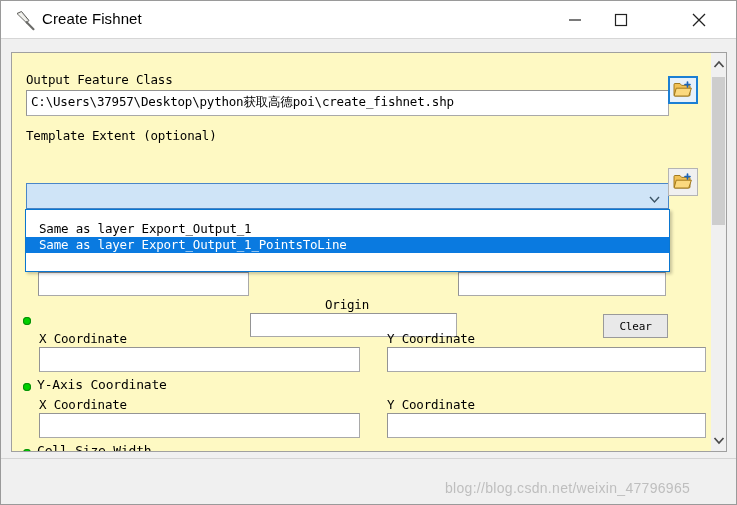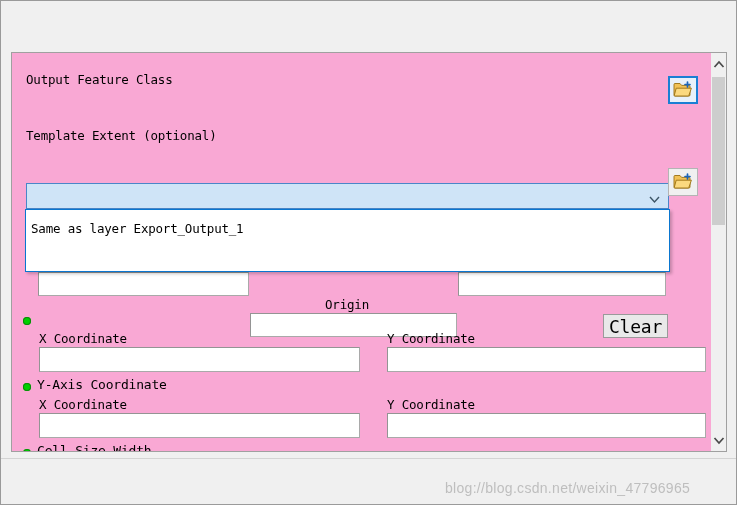--- a/index.html
+++ b/index.html
@@ -49,21 +49,21 @@
   .body-area {
     position: absolute; left: 0; top: 38px;
     width: 735px; height: 465px;
     background: #f0f0f0;
   }
 
   
   .panel {
     position: absolute; left: 10px; top: 13px;
     width: 715px; height: 400px;
-    background: #f9a8d4;
+    background: #fef9c3;
     border: 1px solid #a0a0a0;
     border-right: none;
     overflow: hidden;
   }
   .panel-inner {
     position: absolute; left: 0; top: 0;
     width: 696px; height: 400px;
   }
 
   .lbl {
@@ -120,21 +120,21 @@
     left: 14px; top: 157px;
     width: 645px; height: 63px;
     background: #ffffff;
     border: 1px solid #0a76d0;
     box-shadow: 2px 2px 3px rgba(0,0,0,0.22);
     padding-top: 11px;
   }
   .dl-item {
     height: 16px;
     line-height: 16px;
-    padding-left: 5px;
+    padding-left: 13px;
     font-family: "DejaVu Sans Mono", monospace;
     font-size: 12.5px;
     color: #000;
     white-space: nowrap;
     letter-spacing: -0.2px;
   }
   .dl-item.sel {
     background: #0a7ae0;
     color: #ffffff;
   }
@@ -143,21 +143,21 @@
   .btn {
     position: absolute;
     background: #e9e9e9;
     border: 1px solid #9a9a9a;
     color: #000;
     display: flex; align-items: center; justify-content: center;
     cursor: default;
   }
   .btn.mono {
     font-family: "DejaVu Sans Mono", monospace;
-    font-size: 18px;
+    font-size: 11px;
     letter-spacing: -0.2px;
   }
   .btn.sans {
     font-family: "Liberation Sans", sans-serif;
     font-size: 13px;
   }
 
   
   .folderbtn {
     position: absolute;
@@ -209,27 +209,54 @@
     white-space: nowrap;
     letter-spacing: 0.3px;
     pointer-events: none;
   }
 </style>
 </head>
 <body>
 
 <div id="app">
 
+  <div class="titlebar">
+    <span class="title-icon">
+      <svg width="22" height="22" viewBox="0 0 22 22">
+        <path d="M3 4.5 L7.5 2.5 L15 11.5 L12.5 13.8 Z" fill="#d8d8d4" stroke="#5b5b58" stroke-width="1"></path>
+        <path d="M4.2 4.9 L7.2 3.6 L13.6 11.4 L12.2 12.7 Z" fill="#f2f2ee"></path>
+        <path d="M12.6 13.2 L19.5 20.2" stroke="#6b6b68" stroke-width="2.1" stroke-linecap="round"></path>
+      </svg>
+    </span>
+    <span class="title-text">Create Fishnet</span>
+
+    <span class="wbtn wbtn-min">
+      <svg width="16" height="16" viewBox="0 0 16 16">
+          <path d="M2 8 H14" stroke="#222" stroke-width="1.2"></path>
+        </svg>
+    </span>
+    <span class="wbtn wbtn-max">
+      <svg width="16" height="16" viewBox="0 0 16 16">
+          <rect x="2.5" y="2.5" width="11" height="11" fill="none" stroke="#222" stroke-width="1.2"></rect>
+        </svg>
+    </span>
+    <span class="wbtn wbtn-close">
+      <svg width="18" height="18" viewBox="0 0 18 18">
+          <path d="M3 3 L15 15 M15 3 L3 15" stroke="#222" stroke-width="1.3"></path>
+        </svg>
+    </span>
+  </div>
 
   <div class="body-area">
 
     <div class="panel">
       <div class="panel-inner">
 
         <div class="lbl" style="left:14px; top:19px;">Output Feature Class</div>
+        <div class="tbox" style="left:14px; top:37px; width:643px; height:26px;">C:\Users\37957\Desktop\python获取高德poi\create_fishnet.shp</div>
 
         <div class="lbl" style="left:14px; top:75px;text-align:right;">Template Extent (optional)</div>
 
         <div class="combo">
           <span class="combo-arrow">
             <svg width="13" height="11" viewBox="0 0 13 11">
                 <path d="M2 3 L6.5 8 L11 3" fill="none" stroke="#3d5566" stroke-width="1.4"></path>
               </svg>
           </span>
         </div>
@@ -260,20 +287,21 @@
         <div class="tbox" style="left:375px; top:360px; width:319px; height:25px;"></div>
 
         <span class="greendot" style="left:11px; top:396px;"></span>
         <div class="lbl lbl-big" style="left:25px; top:390px;">Cell Size Width</div>
 
       </div>
     </div>
 
     <div class="droplist" style="left:24px; top:170px;">
       <div class="dl-item">Same as layer Export_Output_1</div>
+      <div class="dl-item sel">Same as layer Export_Output_1_PointsToLine</div>
     </div>
 
     <div class="folderbtn focused" style="left:667px; top:37px;">
       <svg width="20" height="18" viewBox="0 0 20 18">
         <path d="M1 3.5 A1 1 0 0 1 2 2.5 H7 L8.6 4.4 H16 A1 1 0 0 1 17 5.4 V14 A1 1 0 0 1 16 15 H2 A1 1 0 0 1 1 14 Z" fill="#f2c257" stroke="#9a7012" stroke-width="0.9"></path>
         <path d="M3.2 7.2 H18.4 L15.8 14.6 A0.7 0.7 0 0 1 15.1 15 H1.9 A0.6 0.6 0 0 1 1.3 14.2 Z" fill="#fbd97f" stroke="#9a7012" stroke-width="0.9"></path>
         <path d="M14.5 1 V6 M12 3.5 H17" stroke="#1b64b8" stroke-width="1.7" stroke-linecap="round"></path>
       </svg>
     </div>
 

